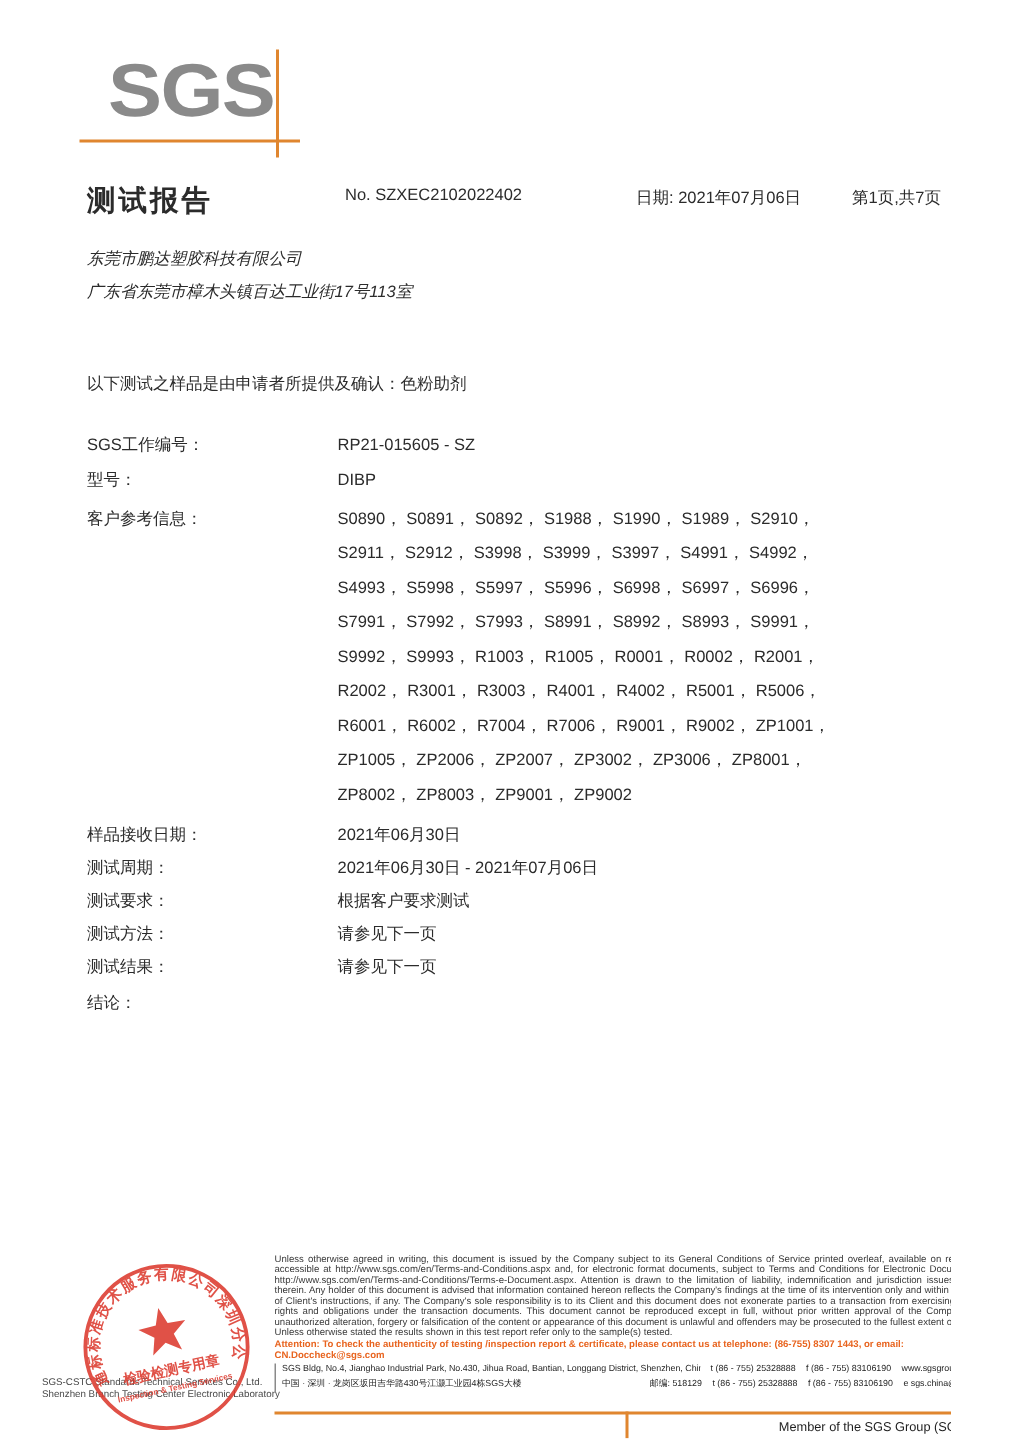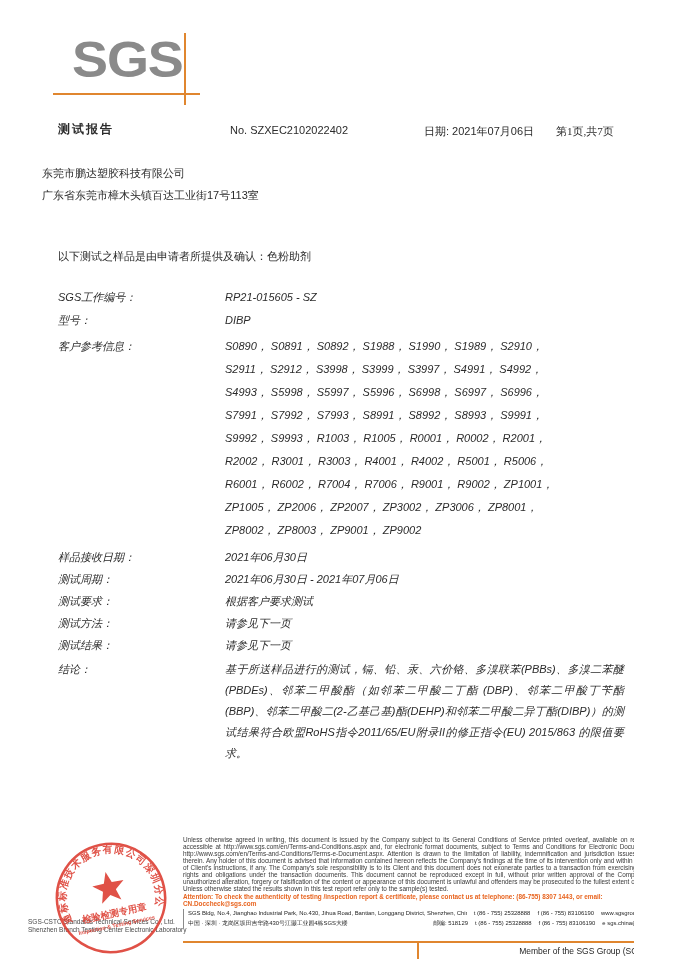--- a/index.html
+++ b/index.html
@@ -15,30 +15,30 @@
   .logo-text{
     position:absolute;left:72px;top:36px;
     font-size:50px;font-weight:bold;color:#8a8a8a;
     letter-spacing:-1px;line-height:48px;
     transform:scaleX(1.08);transform-origin:left top;
   }
   .logo-hline{position:absolute;left:53px;top:93px;width:147px;height:2px;background:#e0862f;}
   .logo-vline{position:absolute;left:184px;top:33px;width:2px;height:72px;background:#e0862f;}
   
   .hdr{position:absolute;top:121px;left:0;width:677px;font-size:11px;}
-  .hdr .title{position:absolute;left:58px;top:0;font-size:12px;font-weight:bold;letter-spacing:2px;}
+  .hdr .title{position:absolute;left:58px;top:0;font-size:19px;font-weight:bold;letter-spacing:2px;}
   .hdr .no{position:absolute;left:230px;top:3px;}
   .hdr .date{position:absolute;left:424px;top:3px;}
-  .hdr .pg{position:absolute;left:556px;top:3px;font-family:Liberation Serif, serif;}
+  .hdr .pg{position:absolute;left:568px;top:3px;}
   
-  .applicant{position:absolute;left:42px;top:162px;font-size:11px;line-height:22px;}
+  .applicant{position:absolute;left:58px;top:162px;font-size:11px;line-height:22px;font-style:italic;}
   
   .main{position:absolute;left:58px;top:248px;width:566px;font-size:11px;}
   .intro{line-height:16px;margin-bottom:25px;}
-  .row{display:flex;margin-bottom:7px;font-style:italic;}
+  .row{display:flex;margin-bottom:7px;}
   .lab{width:167px;flex:none;line-height:16px;}
   .val{flex:1;line-height:16px;}
   .refline{line-height:23px;}
   .row.tight{margin-bottom:6px;}
   .concl{line-height:21px;text-align:justify;}
   
   .stamp-co{position:absolute;left:28px;top:918px;width:175px;font-size:6.5px;line-height:8px;color:#4a4a4a;}
   .stamp{position:absolute;left:52px;top:839px;width:118px;height:118px;transform:rotate(-12deg);opacity:.88;}
   .froot{position:absolute;left:183px;top:836px;width:477px;}
   .disc{font-size:6.4px;line-height:7px;text-align:justify;color:#3a3a3a;margin:0;}
@@ -121,21 +121,20 @@
       <div class="val">请参见下一页</div>
     </div>
 
     <div class="row tight">
       <div class="lab">测试结果：</div>
       <div class="val">请参见下一页</div>
     </div>
 
     <div class="row">
       <div class="lab concl">结论：</div>
-      <div class="val concl">基于所送样品进行的测试，镉、铅、汞、六价铬、多溴联苯(PBBs)、多溴二苯醚(PBDEs)、邻苯二甲酸酯（如邻苯二甲酸二丁酯 (DBP)、邻苯二甲酸丁苄酯(BBP)、邻苯二甲酸二(2-乙基己基)酯(DEHP)和邻苯二甲酸二异丁酯(DIBP)）的测试结果符合欧盟RoHS指令2011/65/EU附录II的修正指令(EU) 2015/863 的限值要求。</div>
     </div>
   </div>
 
   <div class="stamp-co">
     <div>SGS-CSTC Standards Technical Services Co., Ltd.</div>
     <div>Shenzhen Branch Testing Center Electronic Laboratory</div>
   </div>
 
   <svg class="stamp" viewBox="0 0 120 120">
     <defs>

